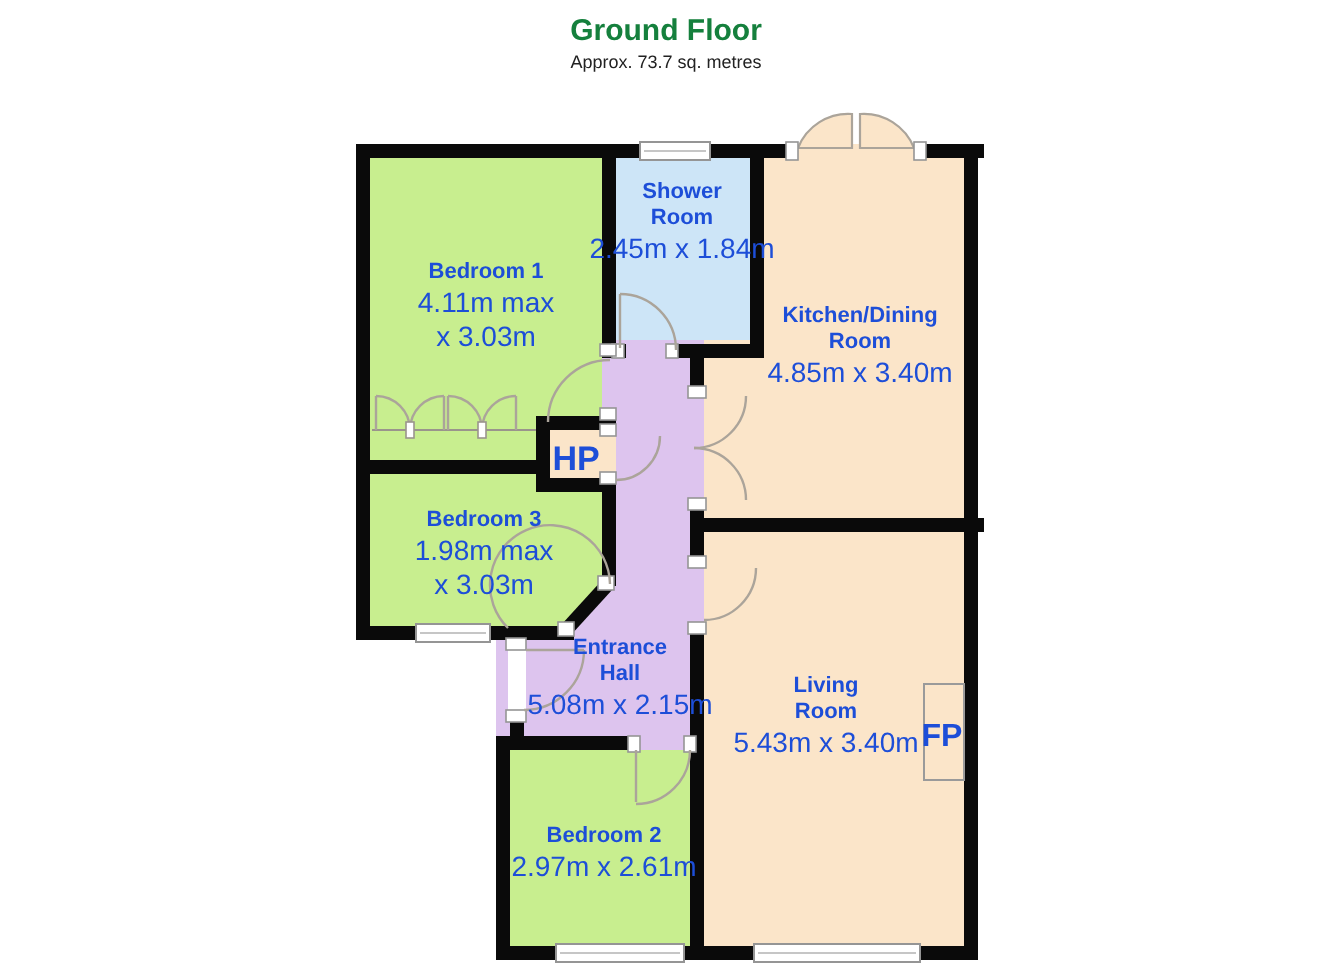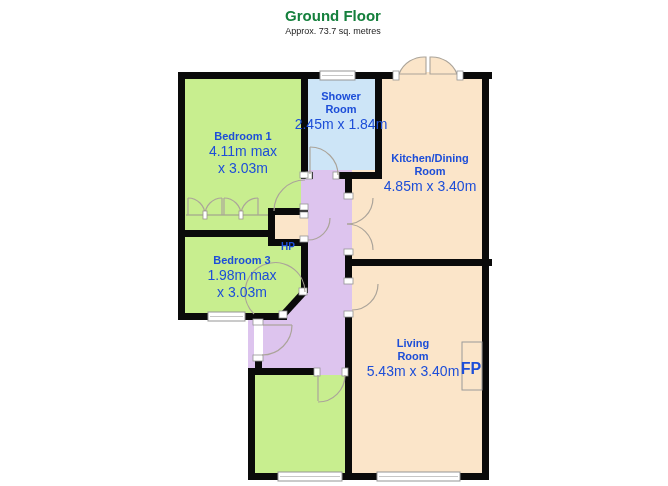--- a/index.html
+++ b/index.html
@@ -18,21 +18,21 @@
     position:absolute;left:333px;top:26px;transform:translateX(-50%);
     font-size:9px;color:#222;white-space:nowrap;
   }
   svg{position:absolute;left:0;top:0;}
   .room-label{
     position:absolute;transform:translateX(-50%);
     text-align:center;color:#1d4ed8;line-height:1.2;white-space:nowrap;
   }
   .room-name{font-size:11px;font-weight:bold;}
   .room-dims{font-size:14px;}
-  .hp-label{font-size:10px;font-weight:bold;margin-top:21px;}
+  .hp-label{font-size:17px;font-weight:bold;}
   .fp-label{font-size:16px;font-weight:bold;}
   .fill-bedroom{fill:var(--bedroom,#c8ee8f);}
   .fill-shower{fill:var(--shower,#cde5f7);}
   .fill-beige{fill:var(--kitchen-living,#fbe5c9);}
   .fill-hall{fill:var(--hall,#ddc4ee);}
   .wall{fill:var(--wall,#000);}
   .arc{stroke:var(--door-arc,#aaa49b);stroke-width:1.2;fill:none;}
   .leaf{stroke:var(--door-arc,#aaa49b);stroke-width:1.2;fill:none;}
   .petal{fill:var(--kitchen-living,#fbe5c9);stroke:var(--door-arc,#aaa49b);stroke-width:1.1;}
   .jamb{fill:#fff;stroke:var(--window-frame,#999);stroke-width:0.8;}
@@ -186,25 +186,34 @@
   <div class="room-label" style="left:242px;top:254px;">
     <div class="room-name">Bedroom 3</div>
     <div class="room-dims">1.98m max</div>
     <div class="room-dims">x 3.03m</div>
   </div>
 
   <div class="room-label" style="left:288px;top:220px;">
     <div class="hp-label">HP</div>
   </div>
 
+  <div class="room-label" style="left:310px;top:318px;">
+    <div class="room-name">Entrance</div>
+    <div class="room-name">Hall</div>
+    <div class="room-dims">5.08m x 2.15m</div>
+  </div>
 
   <div class="room-label" style="left:413px;top:337px;">
     <div class="room-name">Living</div>
     <div class="room-name">Room</div>
     <div class="room-dims">5.43m x 3.40m</div>
   </div>
 
+  <div class="room-label" style="left:302px;top:412px;">
+    <div class="room-name">Bedroom 2</div>
+    <div class="room-dims">2.97m x 2.61m</div>
+  </div>
 
   <div class="room-label" style="left:471px;top:359px;">
     <div class="fp-label">FP</div>
   </div>
 
 </div>
 
 </body></html>

